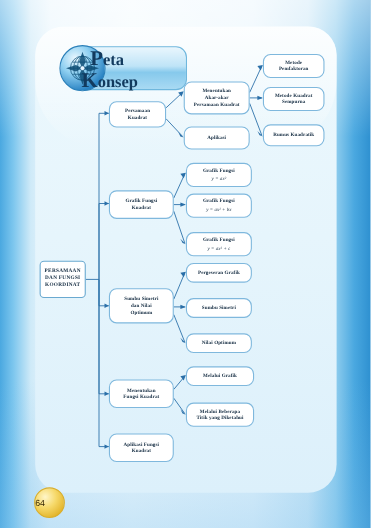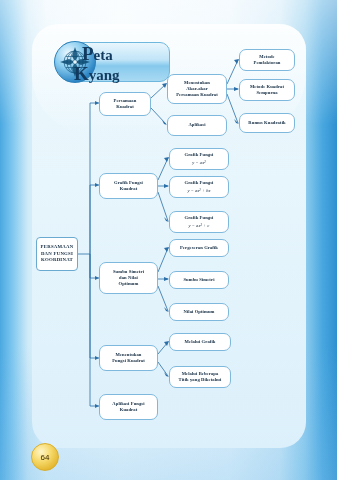--- a/index.html
+++ b/index.html
@@ -75,21 +75,21 @@
   }
   .node .fx{font-style:italic;font-weight:normal;font-size:4.4px;display:block;margin-top:1px;}
 
   svg.wires{position:absolute;left:0;top:0;width:337px;height:480px;pointer-events:none;}
 
   
   .pageno{
     position:absolute;left:31px;top:443px;width:26px;height:26px;border-radius:50%;
     background:radial-gradient(circle at 35% 30%, #fff6c9 0%, #f6d96a 40%, #e2b329 80%, #c9981c 100%);
     border:1px solid #d9ae2c;
-    display:flex;align-items:center;justify-content:center;
+    display:flex;align-items:center;justify-content:flex-start;
     font-size:8px;font-weight:normal;color:#3a2a06;
     font-family:"Liberation Sans", sans-serif;
   }
 </style>
 </head>
 <body>
 
 <div id="page">
 
   <div class="panel"></div>
@@ -172,21 +172,21 @@
         <polygon points="20,5 23,14 20,20 17,14"></polygon>
         <polygon points="20,35 23,26 20,20 17,26"></polygon>
         <polygon points="5,20 14,17 20,20 14,23"></polygon>
         <polygon points="35,20 26,17 20,20 26,23"></polygon>
       </g>
       <circle cx="20" cy="20" r="2.2" fill="#e8f6ff" stroke="#0d4d75" stroke-width="0.6"></circle>
     </svg>
   </div>
   <div class="hdr-txt">
     <span class="l1"><span class="big">P</span><span>eta</span></span>
-    <span class="l2"><span class="big">K</span><span>yang</span></span>
+    <span class="l2"><span class="big">K</span><span>onsep</span></span>
   </div>
 
   <div class="node root" style="left:36px;top:237px;width:42px;height:34px;">
     <span>
       <span>PERSAMAAN</span><br>
       <span>DAN FUNGSI</span><br>
       <span>KOORDINAT</span>
     </span>
   </div>
 

